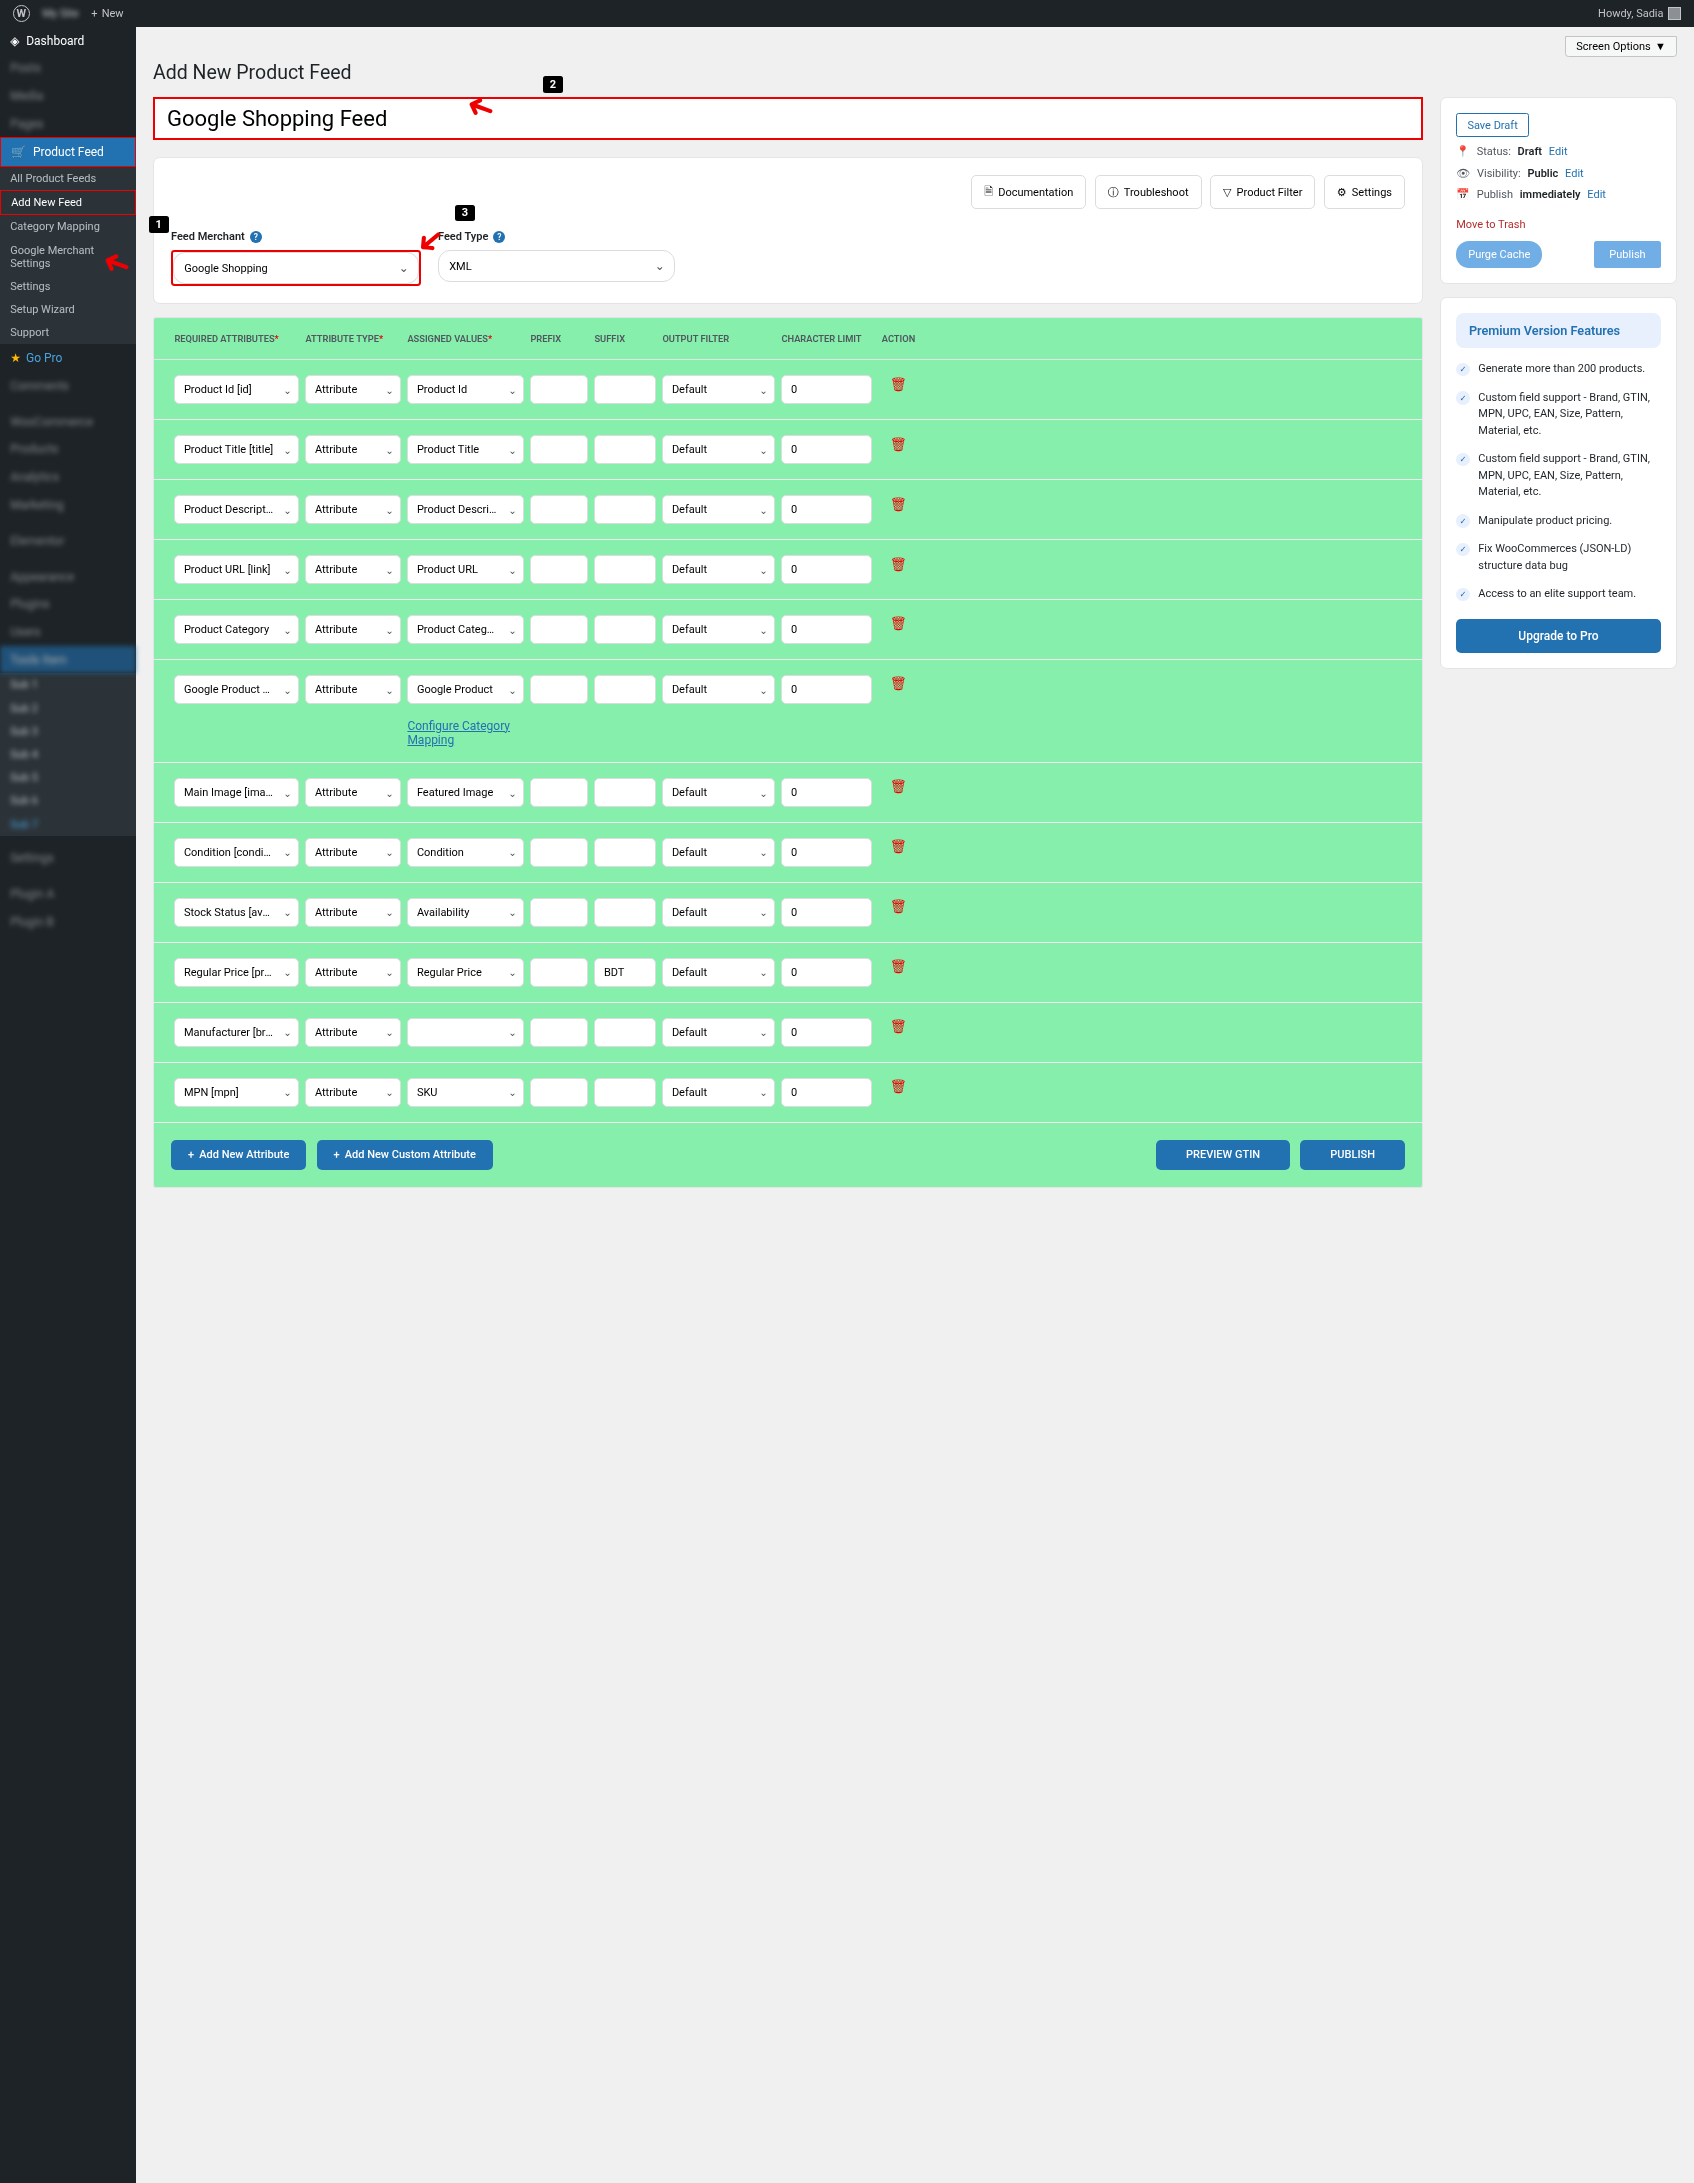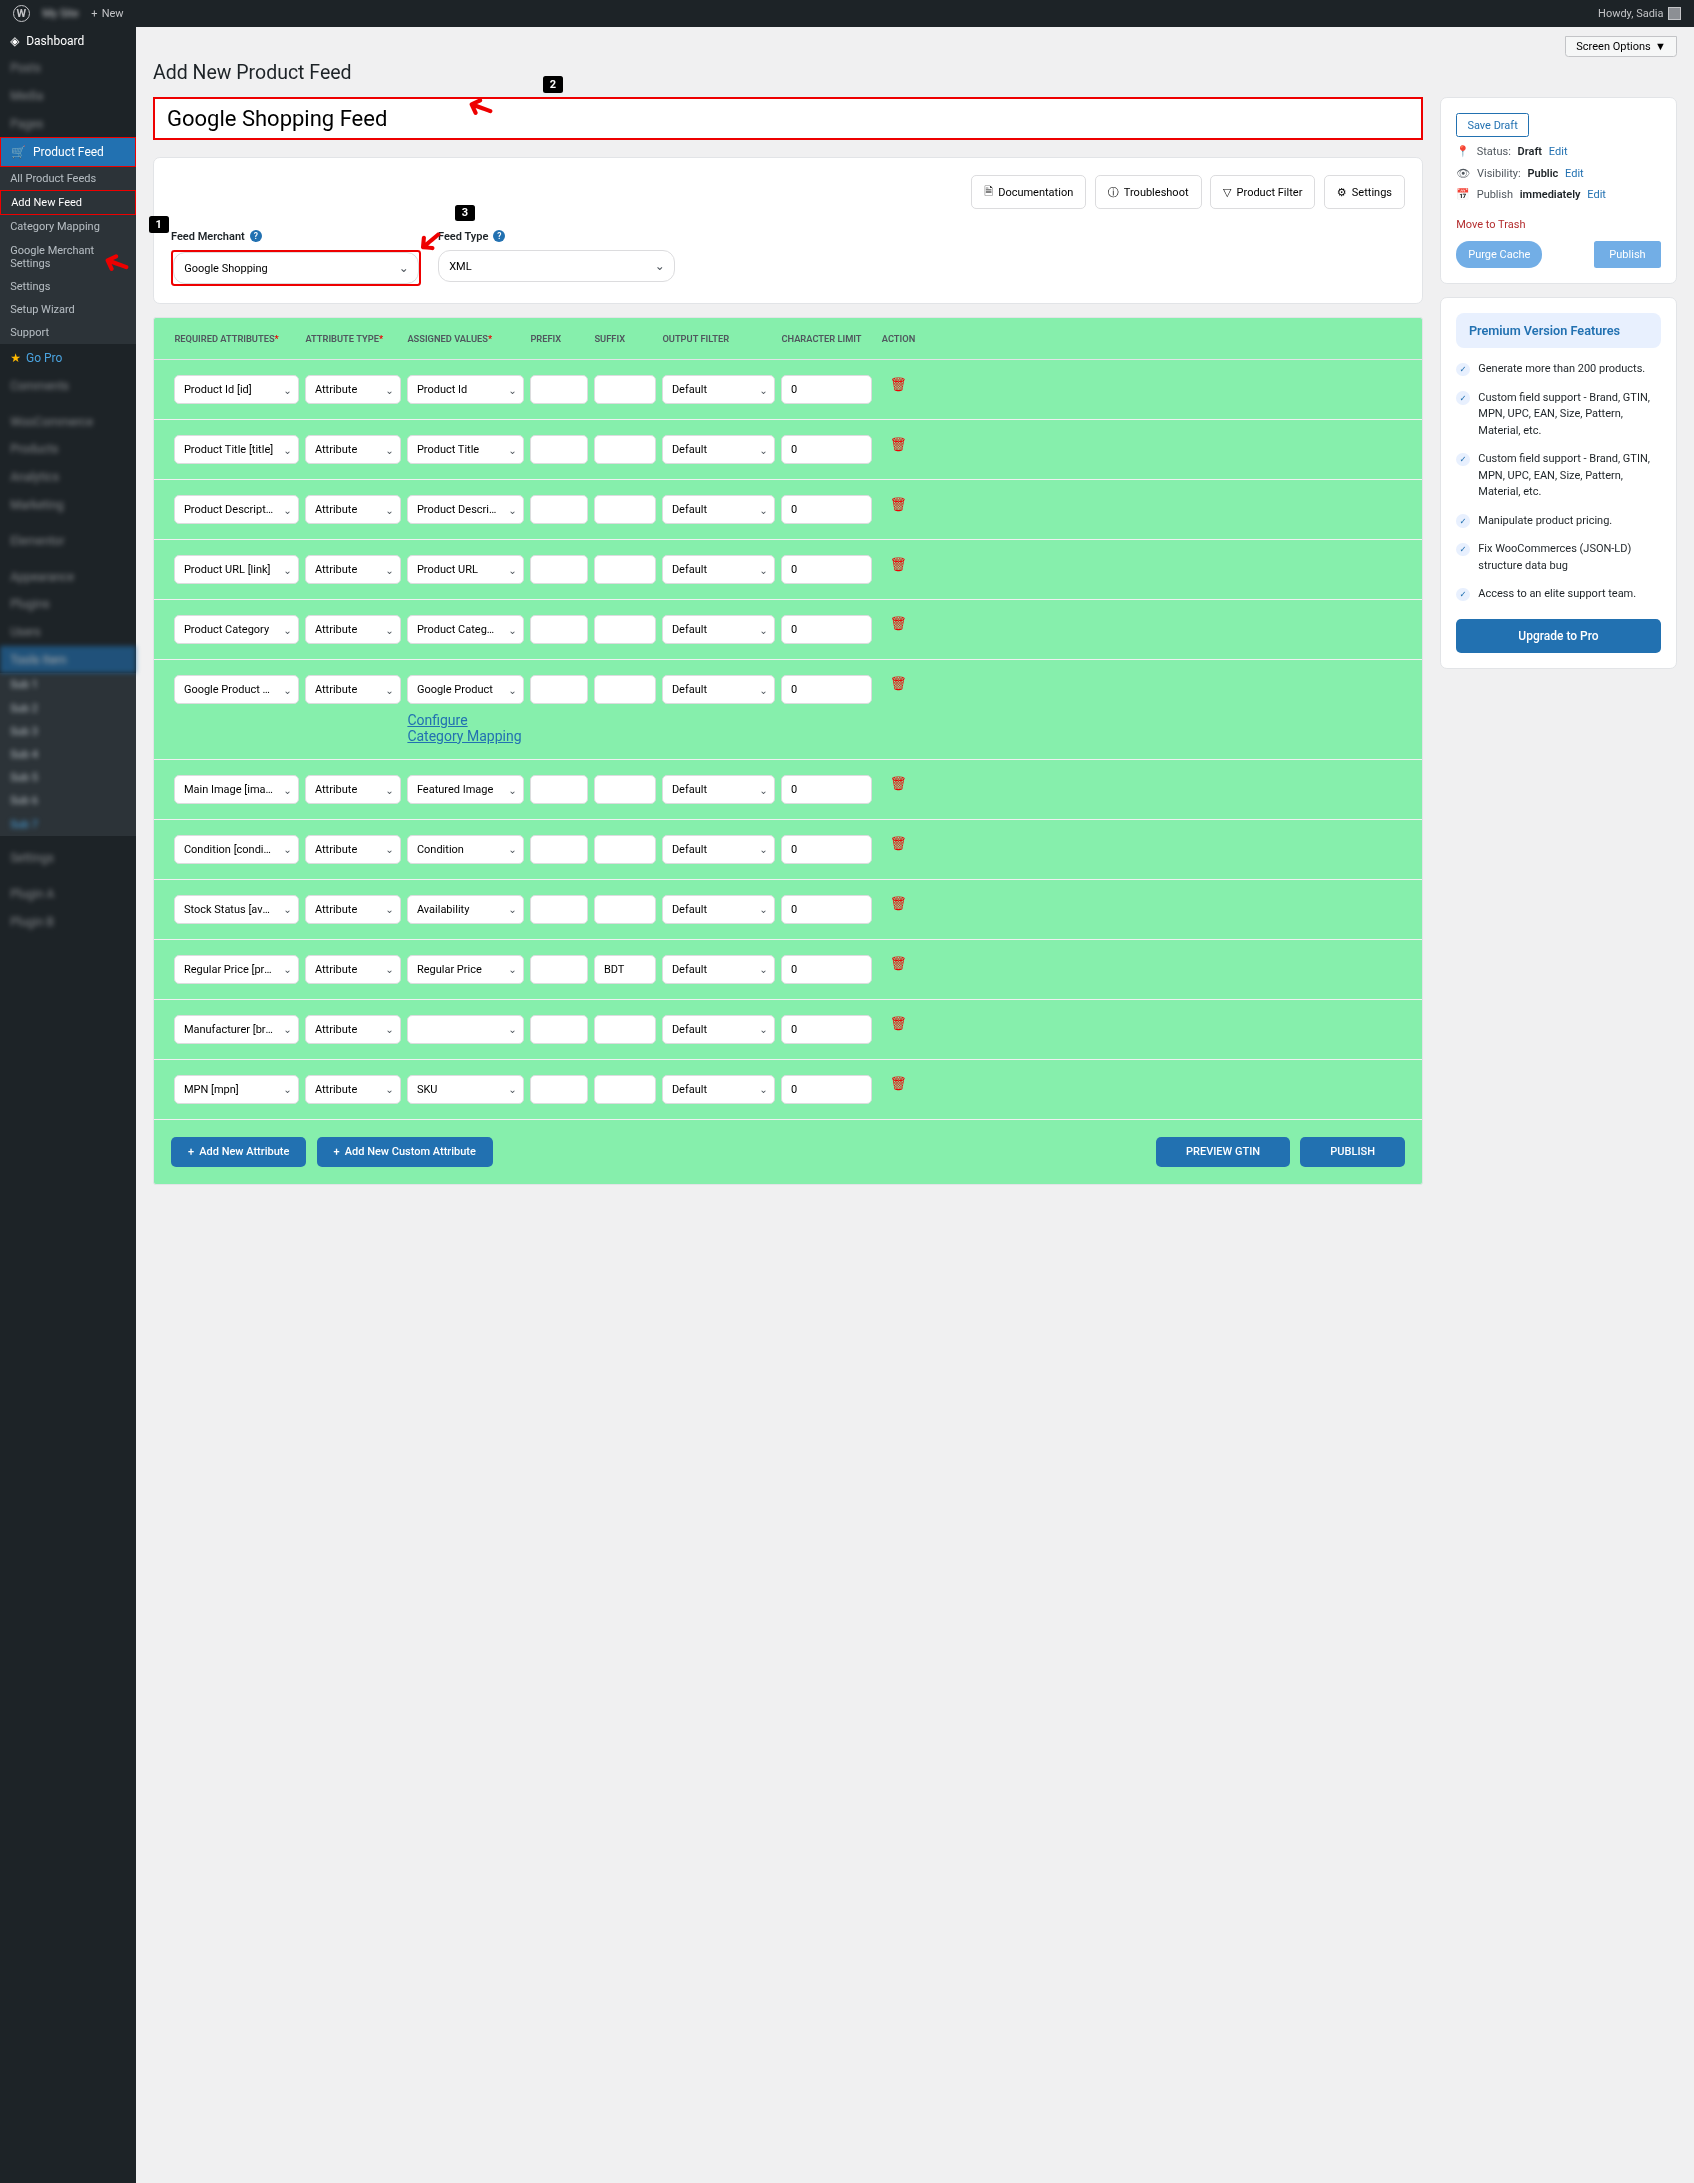--- a/index.html
+++ b/index.html
@@ -29,21 +29,21 @@
 .columns{display:flex;gap:17px}
 .col-main{flex:1}
 .col-side{width:237px}
 .title-wrap{border:2.5px solid #e00;margin-bottom:17px}
 .title-input{width:100%;border:none;padding:6.8px 12px;font-size:22px;outline:none;background:#fff}
 .card{background:#fff;border:0.8px solid #e2e4e7;border-radius:6.8px;padding:17px;margin-bottom:12.7px}
 .toolbar{display:flex;justify-content:flex-end;gap:8.5px;margin-bottom:21px}
 .tbtn{border:0.8px solid #dcdcde;background:#fff;padding:6.8px 12px;border-radius:5.1px;font-size:11px;cursor:pointer;display:flex;align-items:center;gap:5.1px}
 .form-row{display:flex;gap:17px}
 .form-group{display:flex;flex-direction:column;gap:6.8px}
-.form-label{font-size:11px;font-weight:600;display:flex;align-items:flex-start;gap:5.1px}
+.form-label{font-size:11px;font-weight:600;display:flex;align-items:center;gap:5.1px}
 .help-icon{width:12px;height:12px;border-radius:50%;background:#2271b1;color:#fff;font-size:8.5px;display:flex;align-items:center;justify-content:center}
 .select-wrap{position:relative}
 .select-wrap.highlight{border:2.5px solid #e00;border-radius:3.4px}
 .fsel{width:246px;border:0.8px solid #dcdcde;border-radius:12px;padding:8.5px 10.2px;font-size:11px;background:#fff;appearance:none;cursor:pointer}
 .fsel.narrow{width:237px}
 .chev{position:absolute;right:10.2px;top:50%;transform:translateY(-50%);pointer-events:none;font-size:12px;color:#50575e}
 .anno-arrow{position:absolute;color:#e00;font-size:34px;pointer-events:none}
 .anno-box{background:#000;color:#fff;padding:1.7px 6.8px;border-radius:2.5px;font-size:11px;font-weight:bold;position:absolute}
 .table-card{background:#86efac;border:0.8px solid #e2e4e7;border-radius:3px;overflow:hidden}
 .thead{display:flex;padding:15.2px 17px;border-bottom:0.8px solid #e2e4e7;font-size:9.3px;font-weight:600;color:#50575e}
@@ -56,21 +56,21 @@
 .tc-suffix{width:68px}
 .tc-filter{width:119px}
 .tc-char{width:97px}
 .tc-act{width:47px;text-align:center}
 .required::after{content:'*';color:#e00}
 .tsel{width:100%;border:0.8px solid #dcdcde;border-radius:5.1px;padding:6.8px 24px 6.8px 8.5px;font-size:11px;background:#fff;appearance:none;cursor:pointer;position:relative;text-overflow:ellipsis;white-space:nowrap;overflow:hidden}
 .sel-wrap{position:relative;width:100%}
 .sel-wrap .chev{right:6.8px;font-size:10.2px}
 .tinput{width:100%;border:0.8px solid #dcdcde;border-radius:5.1px;padding:6.8px 8.5px;font-size:11px;background:#fff}
 .trash{color:#e00;cursor:pointer;font-size:13.6px;padding-top:6.8px}
-.cfg-link{color:#2271b1;font-size:14px;text-decoration:underline;margin-top:8px;display:inline-block}
+.cfg-link{color:#2271b1;font-size:12px;text-decoration:underline;margin-top:15px;display:inline-block}
 .actions{display:flex;gap:10.2px;padding:17px}
 .pbtn{background:#2271b1;color:#fff;border:none;padding:8.5px 17px;border-radius:5.1px;font-size:11px;font-weight:500;cursor:pointer;display:flex;align-items:center;gap:5.1px}
 .pbtn.wide{padding:8.5px 30px}
 .side-card{background:#fff;border:0.8px solid #e2e4e7;border-radius:6.8px;padding:15.2px;margin-bottom:12.7px}
 .save-draft{border:0.8px solid #2271b1;color:#2271b1;background:#fff;padding:4.2px 10.2px;border-radius:2.5px;font-size:11px;cursor:pointer}
 .meta-row{display:flex;align-items:center;gap:6.8px;margin:8.5px 0;font-size:11px;color:#50575e}
 .meta-row b{color:#1d2327;font-weight:600}
 .edit-link{color:#2271b1;cursor:pointer}
 .move-trash{color:#b32d2e;font-size:11px;cursor:pointer}
 .side-actions{display:flex;justify-content:space-between;align-items:center;margin-top:10.2px}

